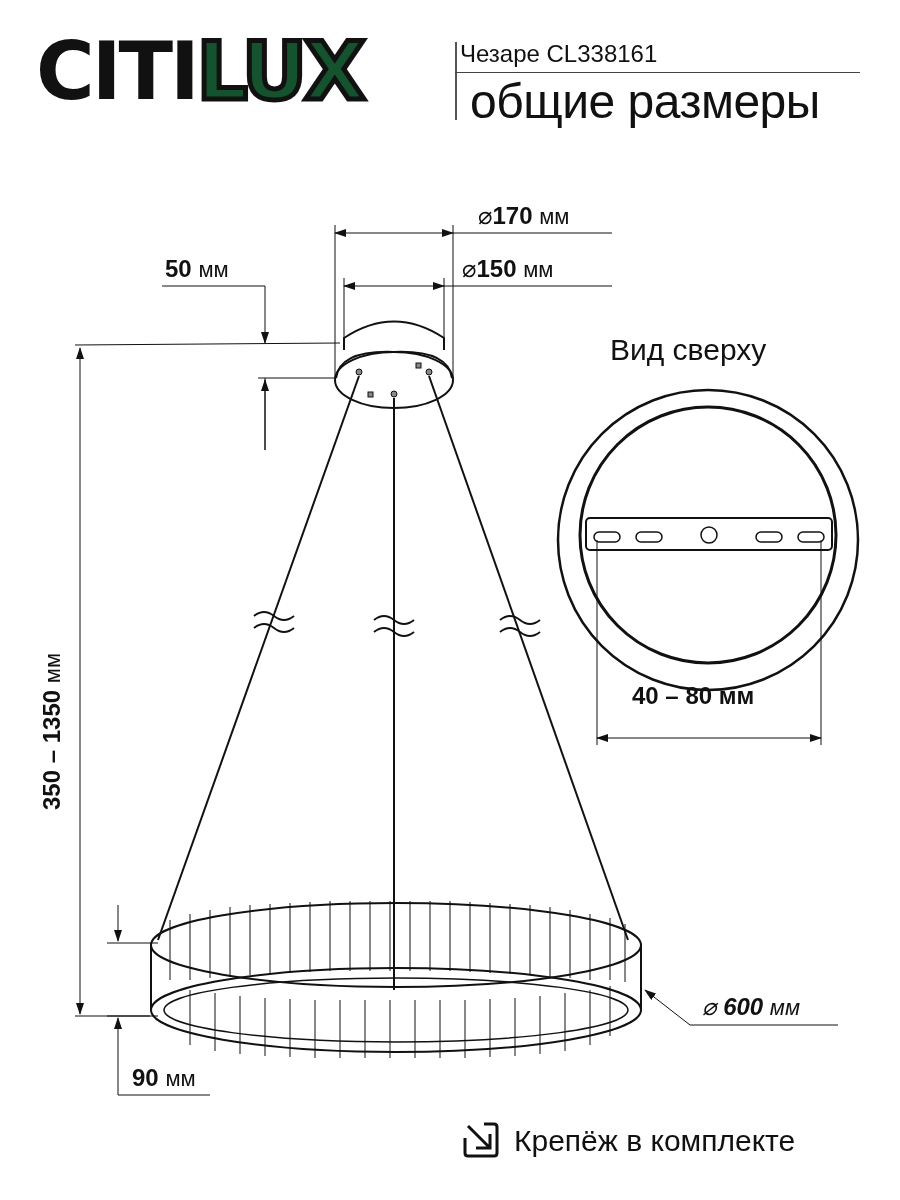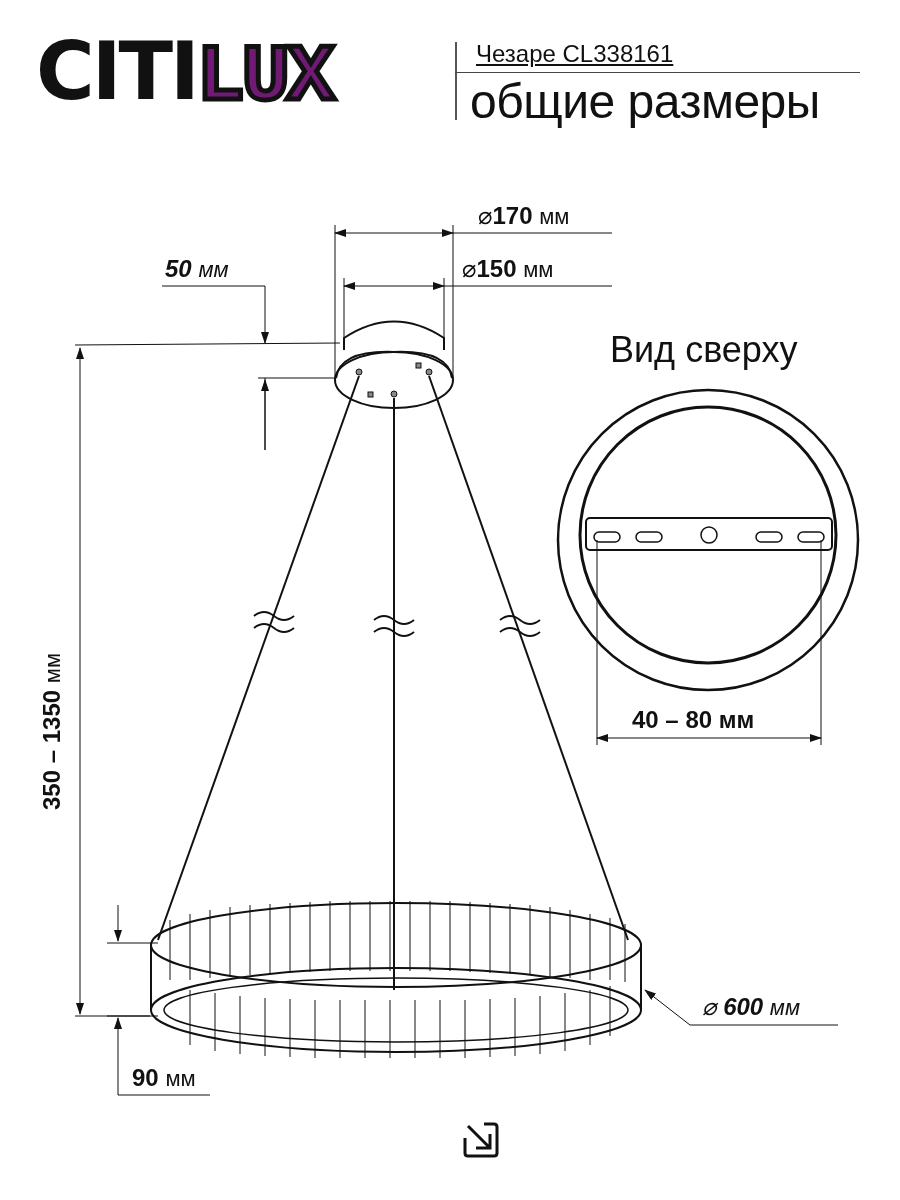--- a/index.html
+++ b/index.html
@@ -1,28 +1,28 @@
 <!DOCTYPE html>
 <html><head>
 <meta charset="utf-8">
 <style>
   html, body { margin:0; padding:0; background:#ffffff; }
   body { width:900px; height:1200px; position:relative; overflow:hidden; font-family:"Liberation Sans", sans-serif; color:#111; }
   .abs { position:absolute; }
   .logo { left:36px; top:22px; font-family:"DejaVu Sans", sans-serif; font-weight:bold; font-size:80px; letter-spacing:-3px; line-height:100px; color:#111; }
-  .logo .outline { color:#701a75;font-family:Liberation Mono, monospace; -webkit-text-stroke:5px #111; }
+  .logo .outline { color:#14532d; -webkit-text-stroke:5px #111; }
   .hdr-div { left:455px; top:42px; width:2px; height:78px; background:#555; }
   .hdr-rule { left:455px; top:72px; width:405px; height:1px; background:#444; }
-  .subtitle { left:476px; top:40px; font-size:24px; line-height:28px;text-decoration:underline; }
+  .subtitle { left:460px; top:40px; font-size:24px; line-height:28px; }
   .title { left:470px; top:76px; font-size:48px; line-height:52px; letter-spacing:-0.5px;text-align:right; }
   .lbl { font-size:24px; line-height:28px; white-space:nowrap; }
   .lbl b { font-weight:bold; }
   .lbl .u { font-weight:normal; font-size:22px; }
   .vert { left:38px; top:810px; transform-origin:0 0; transform:rotate(-90deg); }
-  .topview-title { left:610px; top:330px; font-size:36px; line-height:40px; }
+  .topview-title { left:610px; top:330px; font-size:30px; line-height:40px; }
   .footer { left:462px; top:1120px; display:flex; align-items:center; gap:14px; }
   .footer .txt { font-size:30px; line-height:34px; }
   svg { position:absolute; left:0; top:0; }
 </style>
 </head>
 <body>
 
 <div class="abs logo"><span>CITI</span><span class="outline">LUX</span></div>
 <div class="abs hdr-div"></div>
 <div class="abs hdr-rule"></div>
@@ -112,27 +112,28 @@
     <rect x="756" y="532" width="26" height="10" rx="5" stroke-width="1.5"></rect>
     <rect x="798" y="532" width="26" height="10" rx="5" stroke-width="1.5"></rect>
     <line x1="597" y1="540" x2="597" y2="745" stroke-width="1"></line>
     <line x1="821" y1="540" x2="821" y2="745" stroke-width="1"></line>
     <line x1="597" y1="738" x2="821" y2="738" stroke-width="1" marker-start="url(#ar)" marker-end="url(#ar)"></line>
   </g>
 </svg>
 
 <div class="abs lbl" style="left:478px;top:202px;"><span>⌀</span><b>170</b> <span class="u">мм</span></div>
 <div class="abs lbl" style="left:462px;top:255px;"><span>⌀</span><b>150</b> <span class="u">мм</span></div>
-<div class="abs lbl" style="left:165px;top:255px;font-style:italic;"><b>50</b> <span class="u">мм</span></div>
+<div class="abs lbl" style="left:165px;top:255px;"><b>50</b> <span class="u">мм</span></div>
 <div class="abs lbl vert"><b>350 – 1350</b> <span class="u">мм</span></div>
 <div class="abs lbl" style="left:702px;top:993px;font-style:italic;"><span>⌀</span> <b>600</b> <span class="u">мм</span></div>
 <div class="abs lbl" style="left:132px;top:1064px;"><b>90</b> <span class="u">мм</span></div>
-<div class="abs lbl" style="left:632px;top:706px;"><b>40 – 80</b> <b>мм</b></div>
+<div class="abs lbl" style="left:632px;top:682px;"><b>40 – 80</b> <b>мм</b></div>
 <div class="abs topview-title">Вид сверху</div>
 
 <div class="abs footer">
   <span>
     <svg width="38" height="38" style="position:static" viewBox="0 0 38 38">
         <path d="M3,18 V33 Q3,36 6,36 H32 Q35,36 35,33 V7 Q35,4 32,4 H22" stroke="#111" stroke-width="3" fill="none"></path>
         <path d="M6,6 L28,28 M14,28 H28 V14" stroke="#111" stroke-width="3" fill="none"></path>
       </svg>
   </span>
+  <span class="txt">Крепёж в комплекте</span>
 </div>
 
 </body></html>

